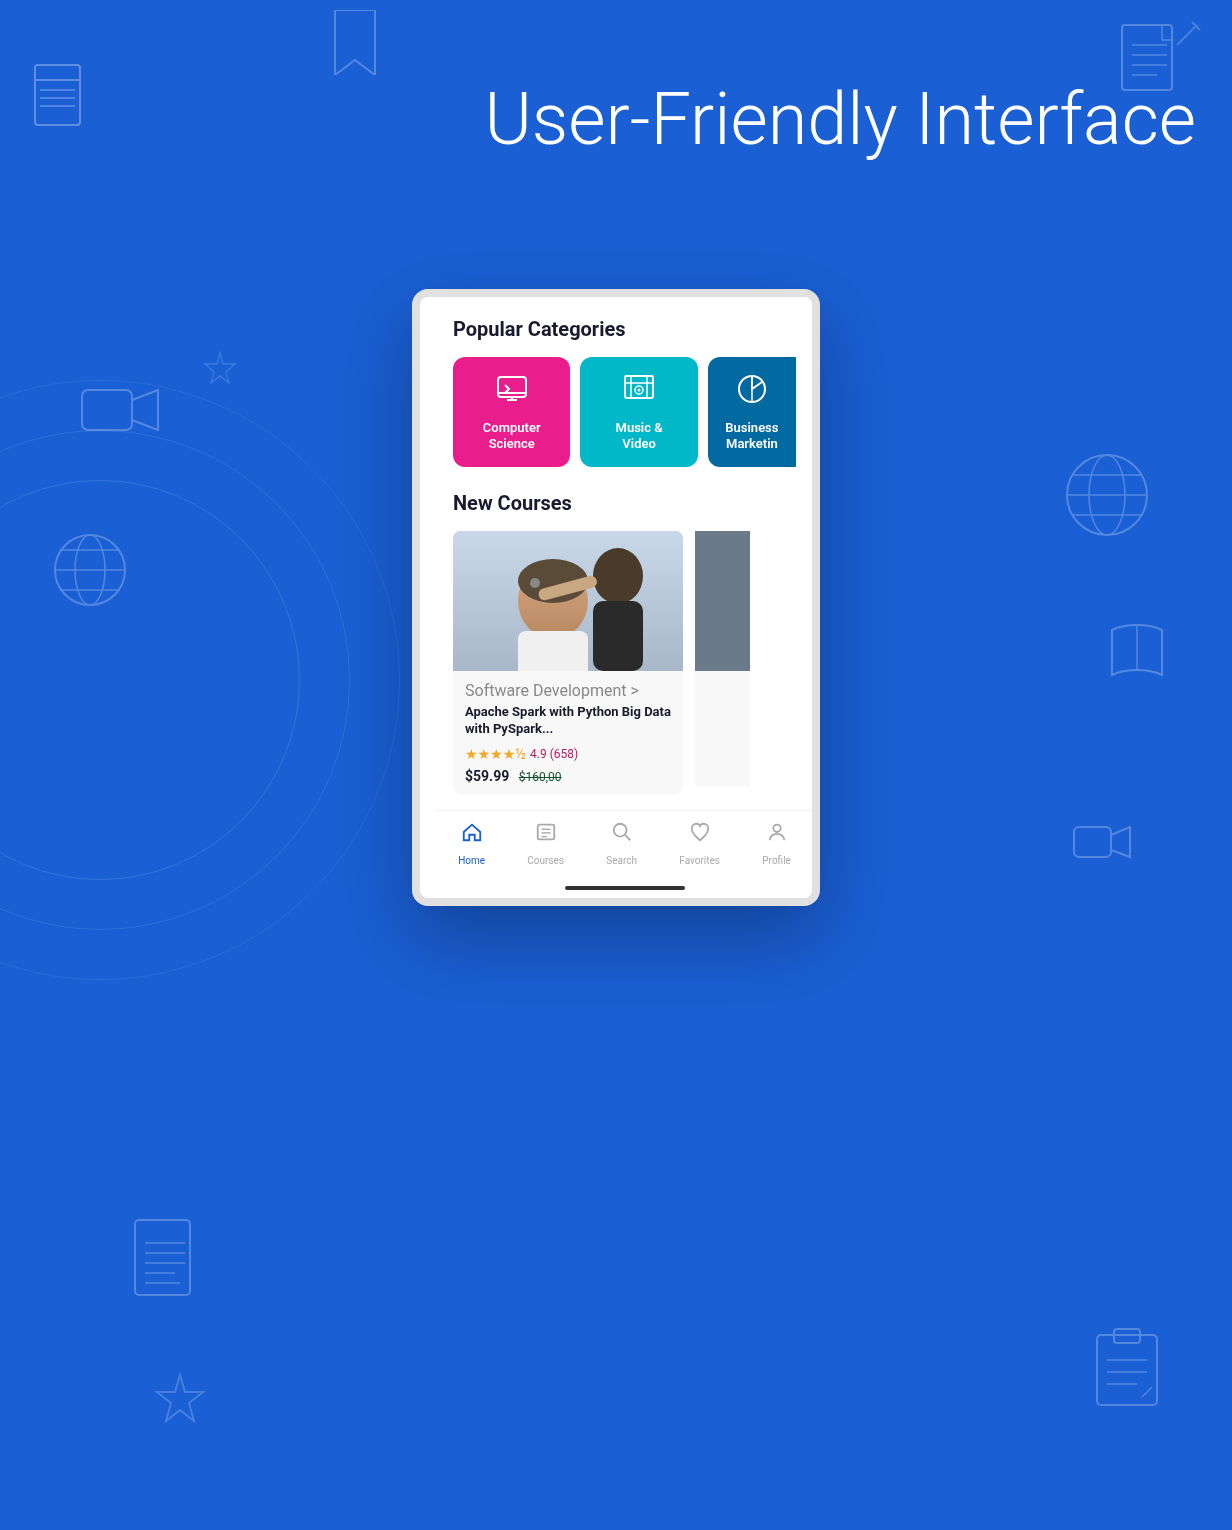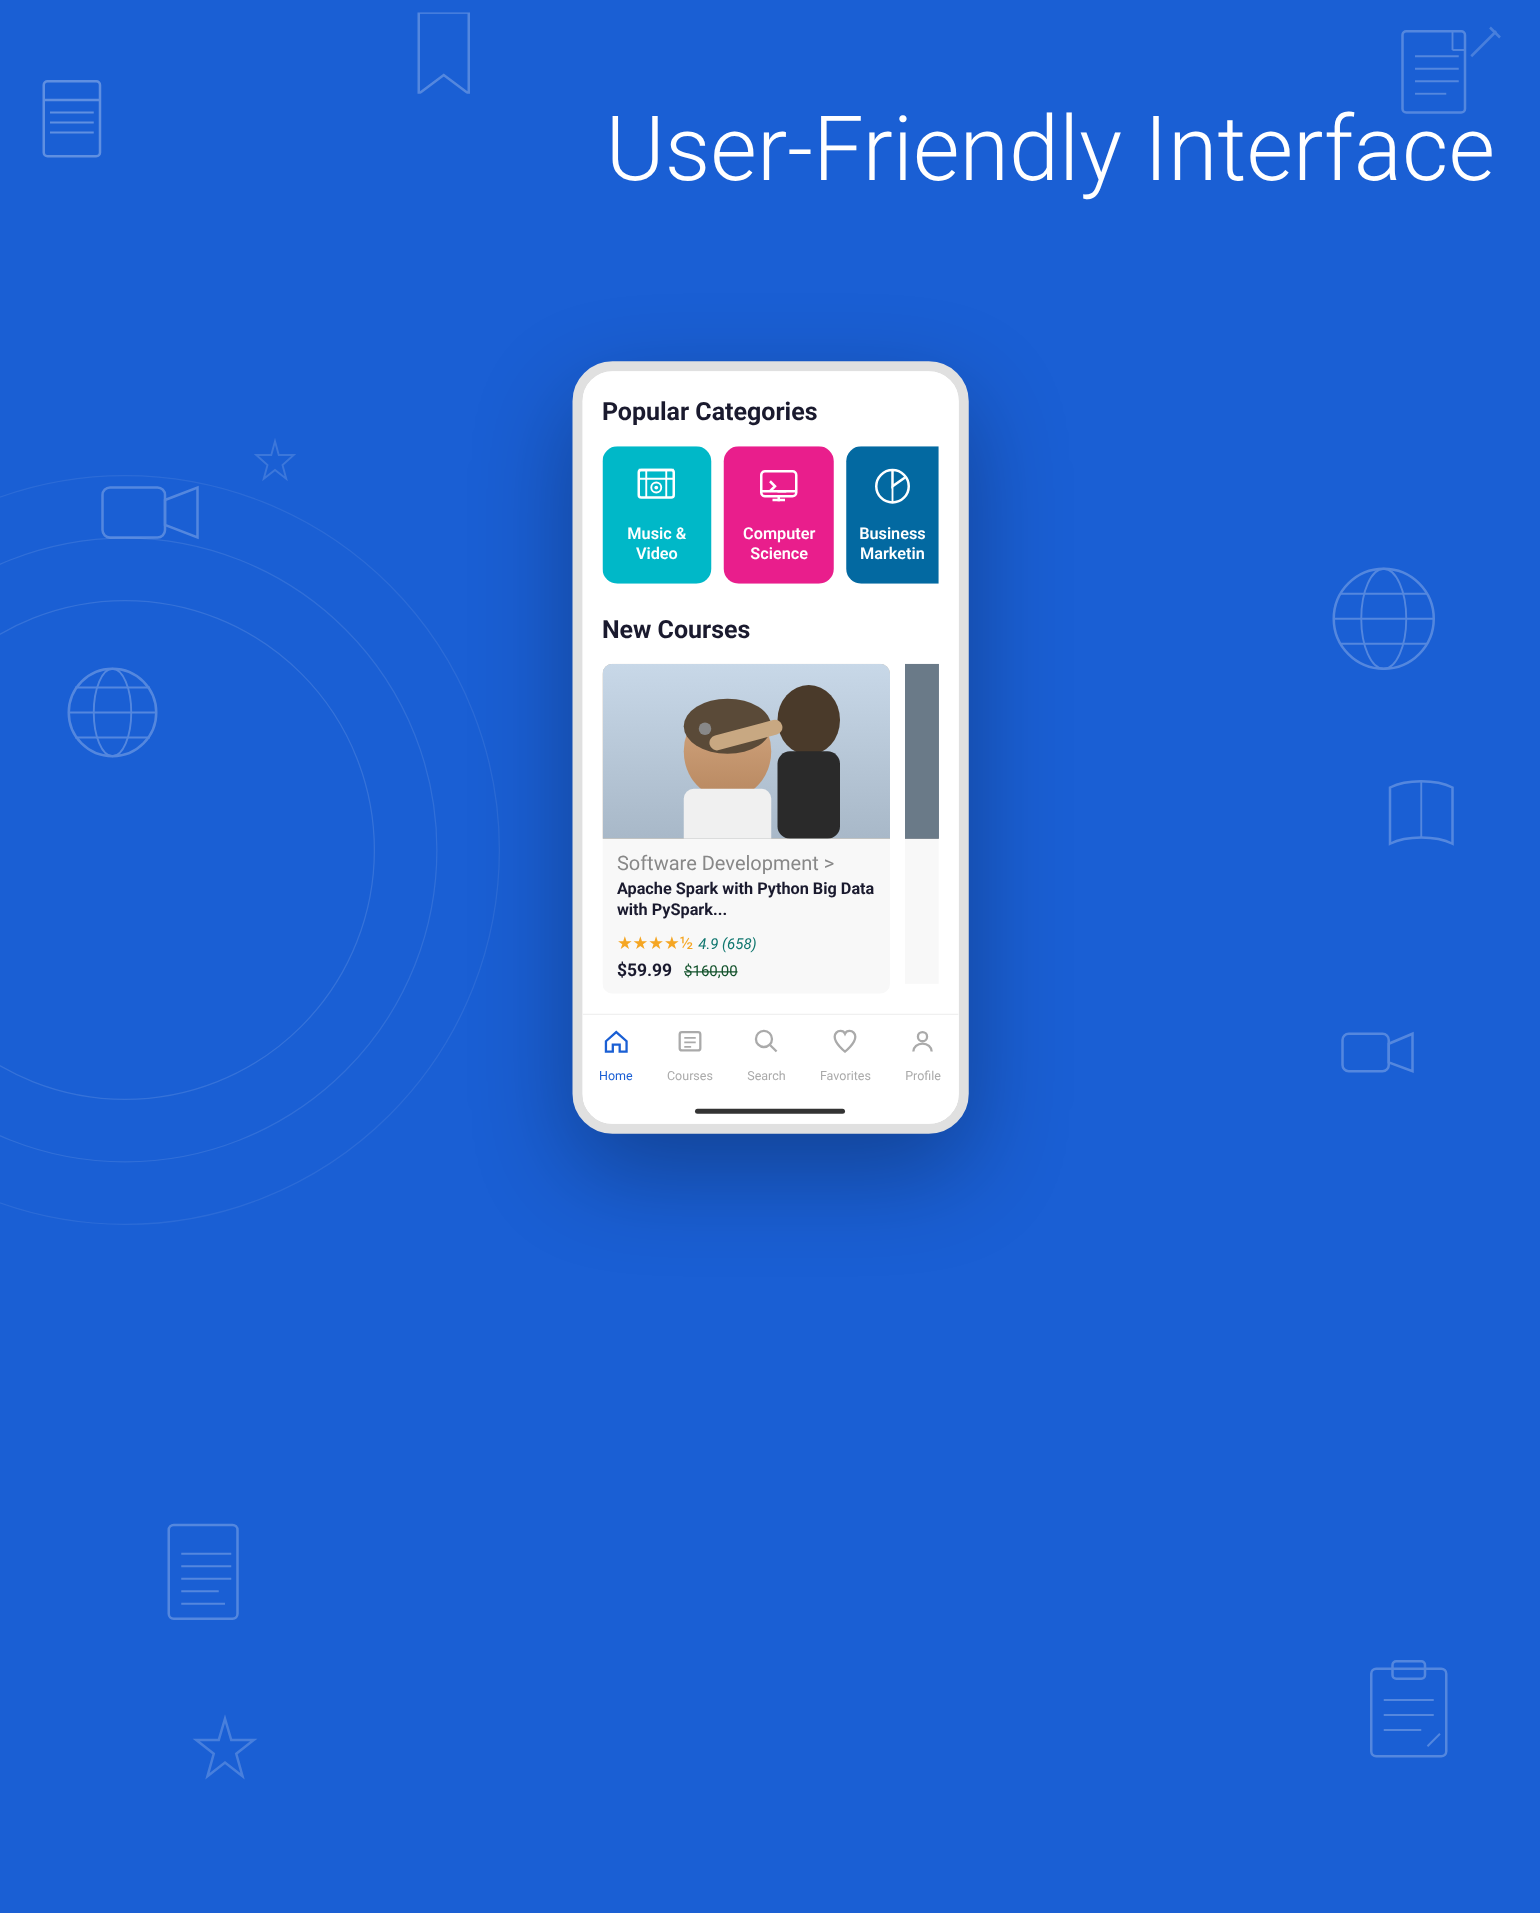--- a/index.html
+++ b/index.html
@@ -40,27 +40,28 @@
     .phone-container {
       display: flex;
       justify-content: center;
       align-items: flex-start;
       margin-top: 60px;
       position: relative;
       z-index: 2;
     }
 
     .phone-mockup {
-      width: 317px;
+      width: 408px;
       background: #ffffff;
-      border-radius: 32px;
+      border-radius: 16px;
       box-shadow: 0 30px 80px rgba(0,0,0,0.3);
       overflow: hidden;
       position: relative;
       border: 8px solid #e0e0e0;
+      padding-left: 17px;
     }
 
     .phone-screen {
       background: #ffffff;
       overflow: hidden;
     }
 
     .app-content {
       padding: 20px 16px 0;
     }
@@ -168,22 +169,21 @@
       margin-bottom: 6px;
     }
 
     .stars {
       color: #f5a623;
       font-size: 14px;
     }
 
     .rating-text {
       font-size: 12px;
-      color: #0f766e;
-      font-style: italic;
+      color: #be185d;
     }
 
     .course-price {
       font-size: 14px;
     }
 
     .price-current {
       font-weight: 700;
       color: #1a1a2e;
     }
@@ -352,48 +352,48 @@
 
 <div class="phone-container">
   <div class="phone-mockup">
     <div class="phone-screen">
 
       <div class="app-content">
 
         <div class="new-courses-section">
           <h2 class="section-title">Popular Categories</h2>
           <div class="categories-grid">
+
+            <div class="category-card pink">
+              <div class="category-icon">
+                <svg width="32" height="32" viewBox="0 0 32 32" fill="none">
+                  <rect x="2" y="4" width="28" height="20" rx="3" stroke="white" stroke-width="2" fill="none"></rect>
+                  <line x1="2" y1="20" x2="30" y2="20" stroke="white" stroke-width="2"></line>
+                  <line x1="11" y1="27" x2="21" y2="27" stroke="white" stroke-width="2"></line>
+                  <line x1="16" y1="24" x2="16" y2="28" stroke="white" stroke-width="2"></line>
+                  <polyline points="9,12 13,16 9,20" stroke="white" stroke-width="2" fill="none"></polyline>
+                  <line x1="15" y1="20" x2="22" y2="20" stroke="white" stroke-width="2"></line>
+                </svg>
+              </div>
+              <span class="category-label">Computer<br>Science</span>
+            </div>
 
             <div class="category-card teal">
               <div class="category-icon">
                 <svg width="32" height="32" viewBox="0 0 32 32" fill="none">
                   <rect x="2" y="3" width="28" height="22" rx="2" stroke="white" stroke-width="2" fill="none"></rect>
                   <line x1="2" y1="3" x2="30" y2="3" stroke="white" stroke-width="2"></line>
                   <line x1="8" y1="3" x2="8" y2="25" stroke="white" stroke-width="1.5"></line>
                   <line x1="24" y1="3" x2="24" y2="25" stroke="white" stroke-width="1.5"></line>
                   <line x1="2" y1="10" x2="30" y2="10" stroke="white" stroke-width="1.5"></line>
                   <circle cx="16" cy="17" r="4" stroke="white" stroke-width="1.5" fill="none"></circle>
                   <circle cx="16" cy="17" r="1.5" fill="white"></circle>
                 </svg>
               </div>
               <span class="category-label">Music &amp;<br>Video</span>
-            </div>
-
-            <div class="category-card pink">
-              <div class="category-icon">
-                <svg width="32" height="32" viewBox="0 0 32 32" fill="none">
-                  <rect x="2" y="4" width="28" height="20" rx="3" stroke="white" stroke-width="2" fill="none"></rect>
-                  <line x1="2" y1="20" x2="30" y2="20" stroke="white" stroke-width="2"></line>
-                  <line x1="11" y1="27" x2="21" y2="27" stroke="white" stroke-width="2"></line>
-                  <line x1="16" y1="24" x2="16" y2="28" stroke="white" stroke-width="2"></line>
-                  <polyline points="9,12 13,16 9,20" stroke="white" stroke-width="2" fill="none"></polyline>
-                  <line x1="15" y1="20" x2="22" y2="20" stroke="white" stroke-width="2"></line>
-                </svg>
-              </div>
-              <span class="category-label">Computer<br>Science</span>
             </div>
 
             <div class="category-card gold">
               <div class="category-icon">
                 <svg width="32" height="32" viewBox="0 0 32 32" fill="none">
                   <circle cx="16" cy="16" r="13" stroke="white" stroke-width="2" fill="none"></circle>
                   <path d="M16,3 L16,16 L26,9" stroke="white" stroke-width="2" fill="none"></path>
                   <path d="M16,16 L16,29" stroke="white" stroke-width="1.5" fill="none"></path>
                 </svg>
               </div>

